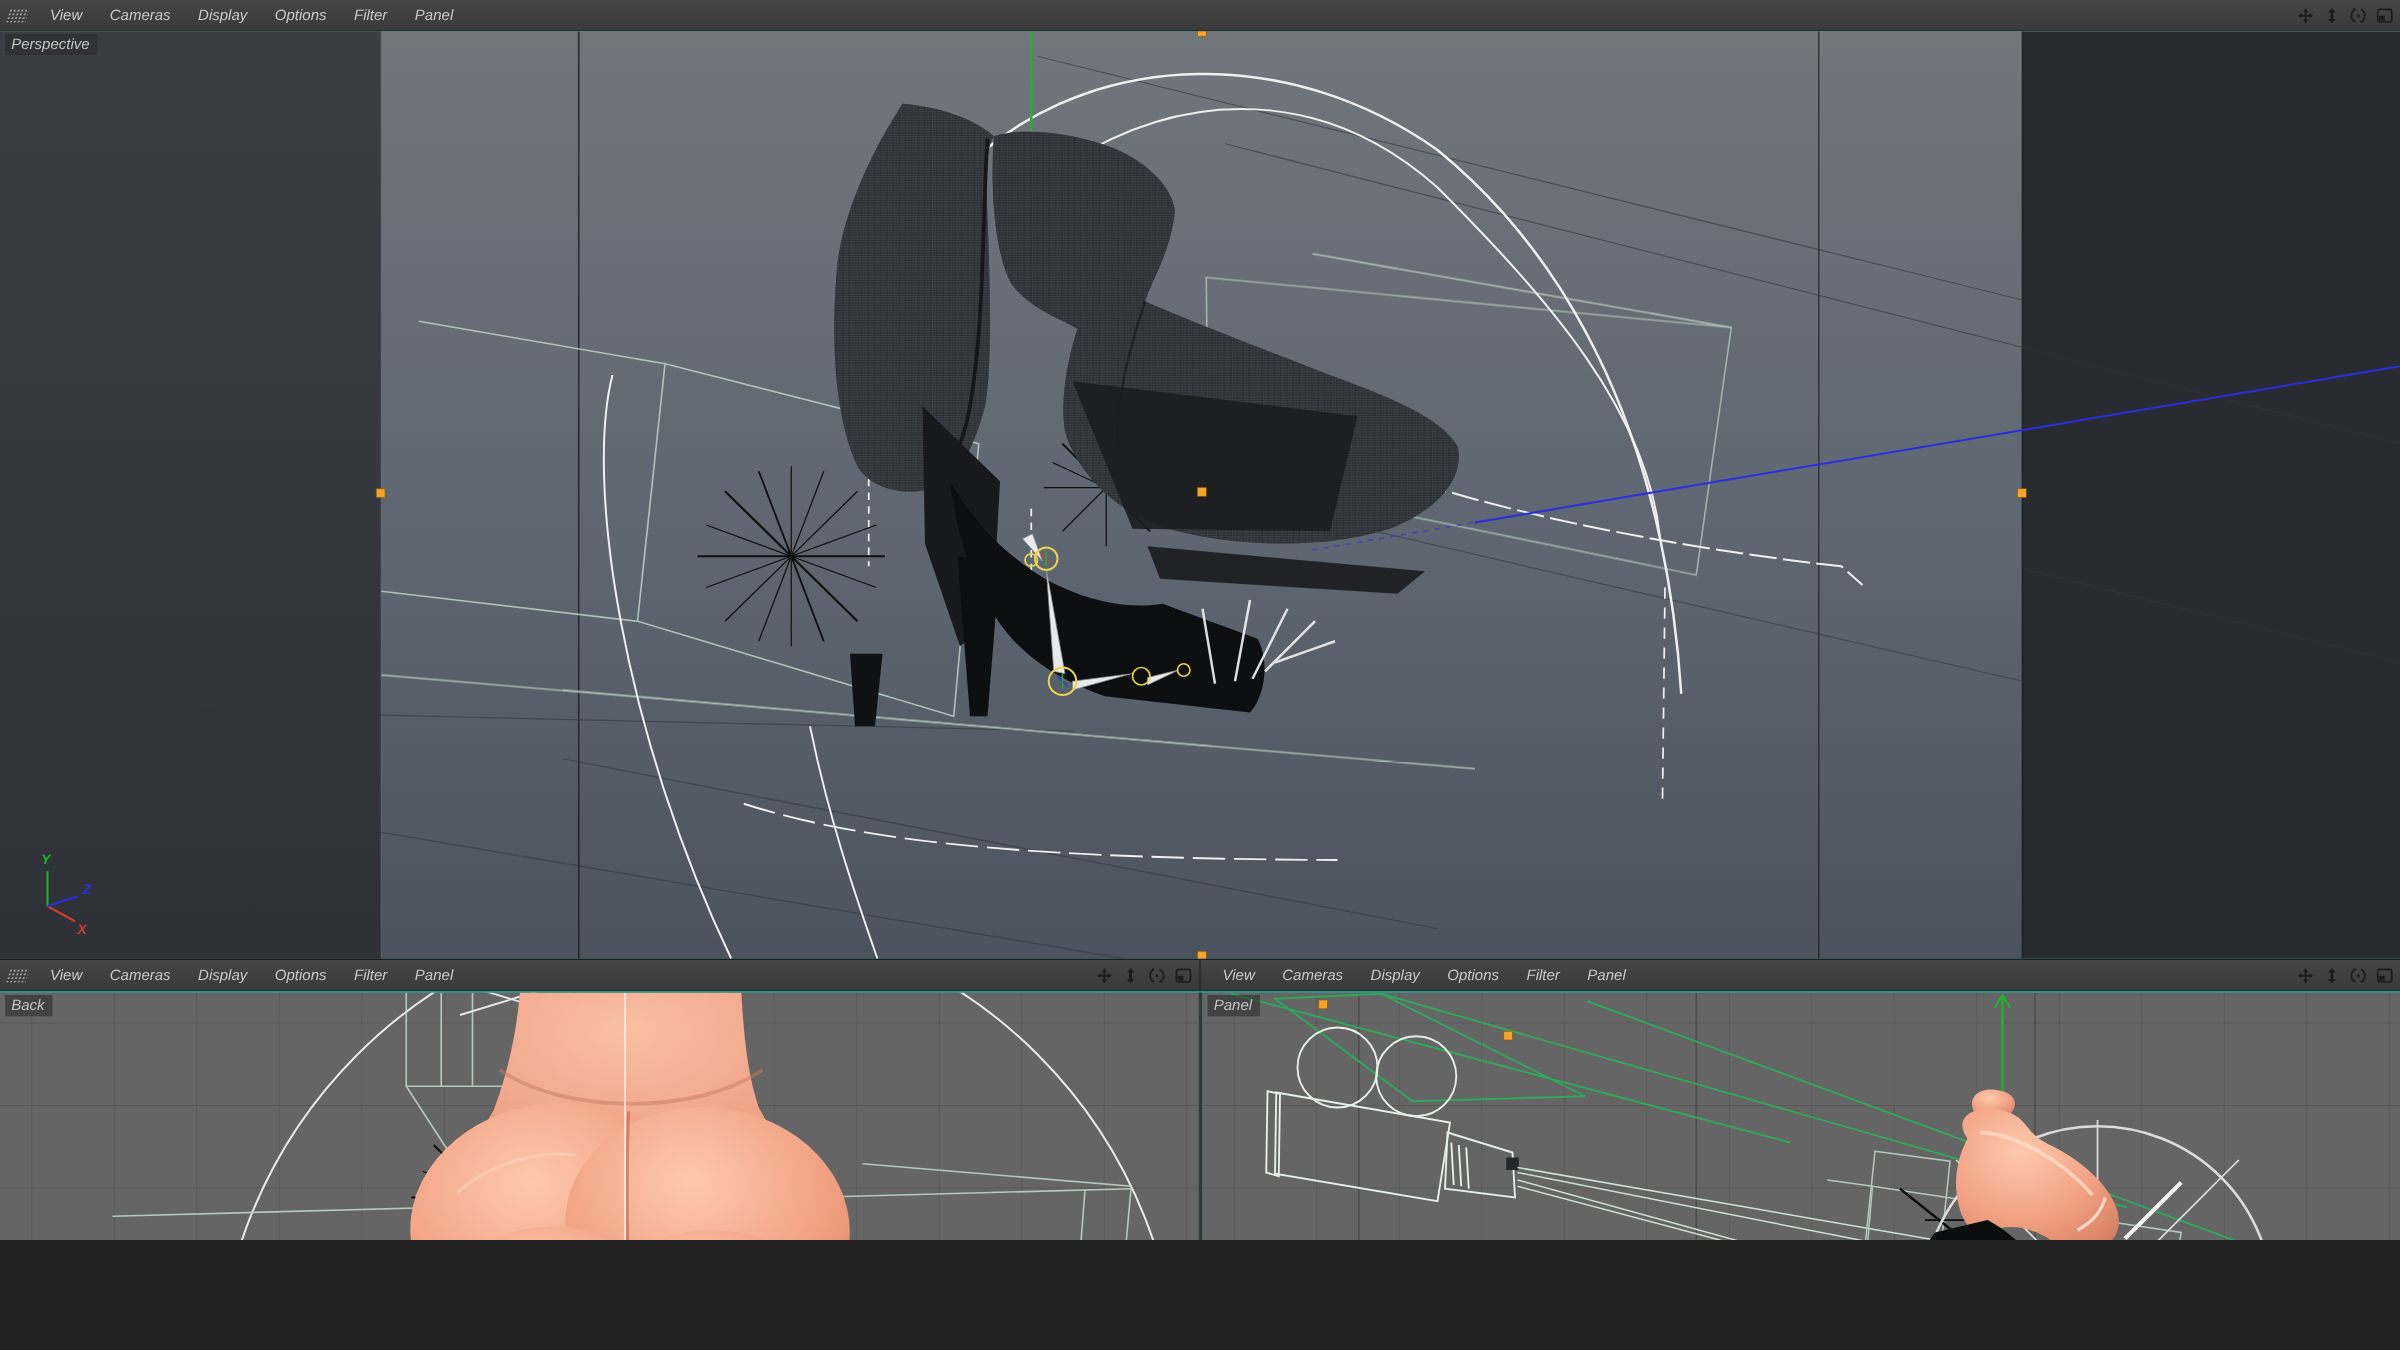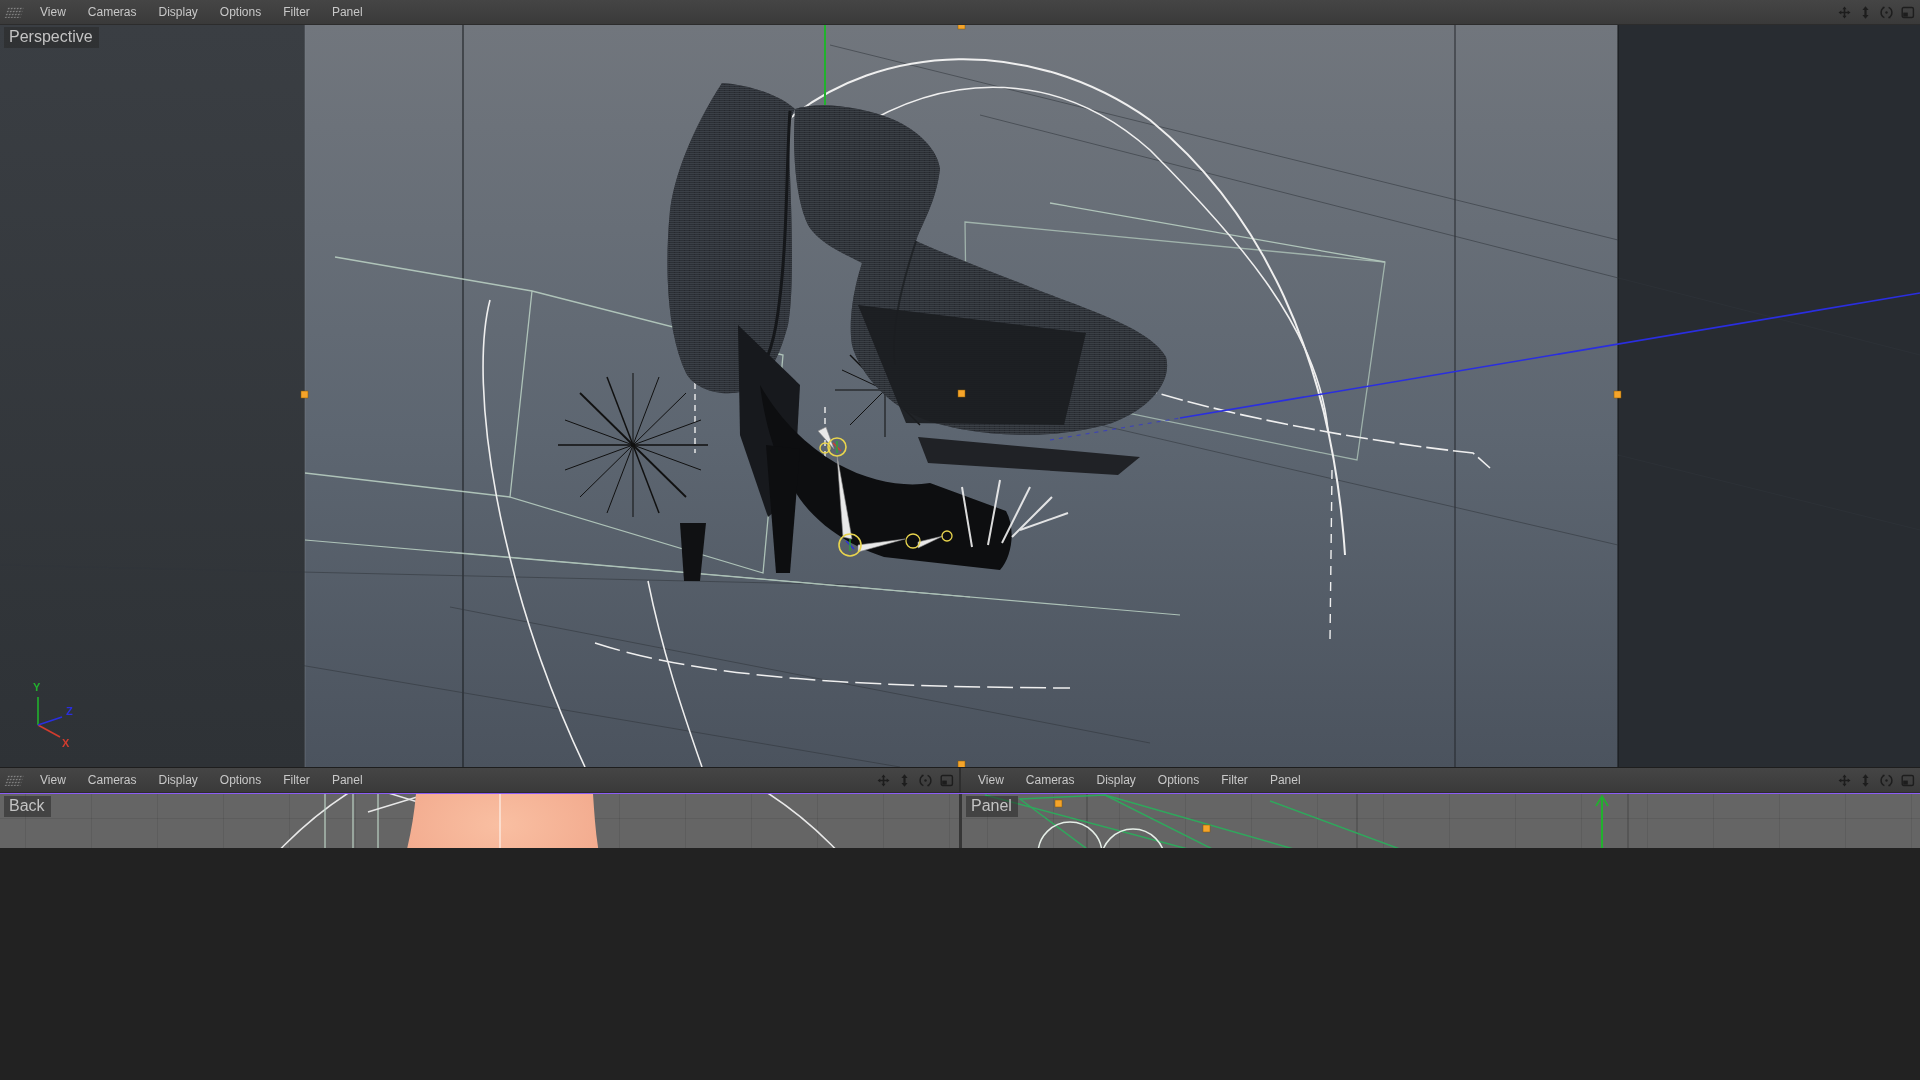--- a/index.html
+++ b/index.html
@@ -1,33 +1,33 @@
 <!DOCTYPE html>
 <html><head>
 <meta charset="utf-8">
 <style>
   html,body{margin:0;padding:0;background:#222;}
-  .stage{position:relative;width:1920px;height:848px;overflow:hidden;
-         font-family:"Liberation Sans",sans-serif;background:#8b5cf6;}
+  .stage{position:relative;width:1920px;height:992px;overflow:hidden;
+         font-family:"Liberation Sans",sans-serif;background:#14b8a6;font-style:italic;}
   
   .menubar{position:absolute;left:0;height:25px;display:flex;align-items:center;
            background:linear-gradient(#454545,#3a3a3a);border-bottom:1px solid #2c2c2c;
            color:#c8c8c8;font-size:12px;box-sizing:border-box;}
   .menubar .grip{width:16px;height:11px;margin:0 7px 0 6px;
         background-image:radial-gradient(circle,#9b9b9b 0.8px,transparent 1.1px);
         background-size:3px 3px;transform:skewX(-18deg);}
   .menu-item{padding:0 11px;cursor:default;white-space:nowrap;}
   .tools{margin-left:auto;display:flex;align-items:center;gap:4px;padding-right:4px;}
   .toolbtn{width:17px;height:17px;display:flex;align-items:center;justify-content:center;}
   .toolbtn svg{display:block;}
   .halfbar{display:flex;align-items:center;height:100%;box-sizing:border-box;}
   
   .vp{position:absolute;overflow:hidden;}
   .vp svg{position:absolute;left:0;top:0;}
-  .vp-label{position:absolute;z-index:5;font-size:16px;color:#c3c3c3;
+  .vp-label{position:absolute;z-index:5;font-size:12px;color:#c3c3c3;
             background:rgba(40,40,40,.55);padding:1px 6px 2px 5px;}
   #vp-persp{left:0;top:25px;width:1920px;height:742px;background:linear-gradient(#71767d,#5d6671 55%,#4b535e);}
   #vp-back{left:0;top:794px;width:959px;height:286px;background:#656565;}
   #vp-right{left:962px;top:794px;width:958px;height:286px;background:#656565;}
   .divider-v{position:absolute;left:959px;top:794px;width:3px;height:286px;background:#363636;}
   .divider-h{position:absolute;left:0;top:767px;width:1920px;height:1px;background:#1e1e1e;}
 </style>
 </head>
 <body>
 

